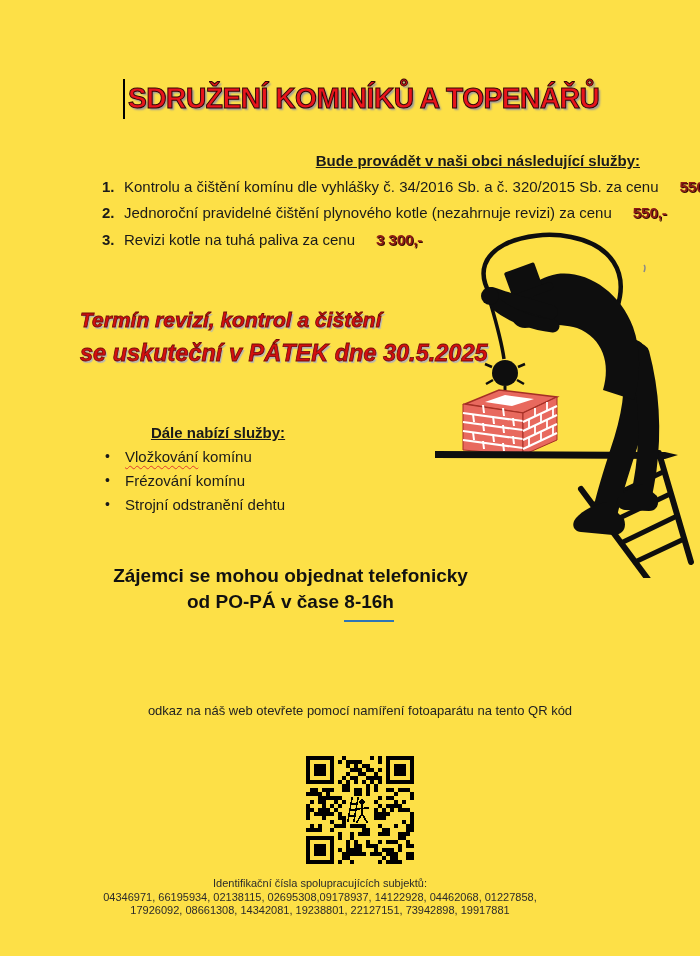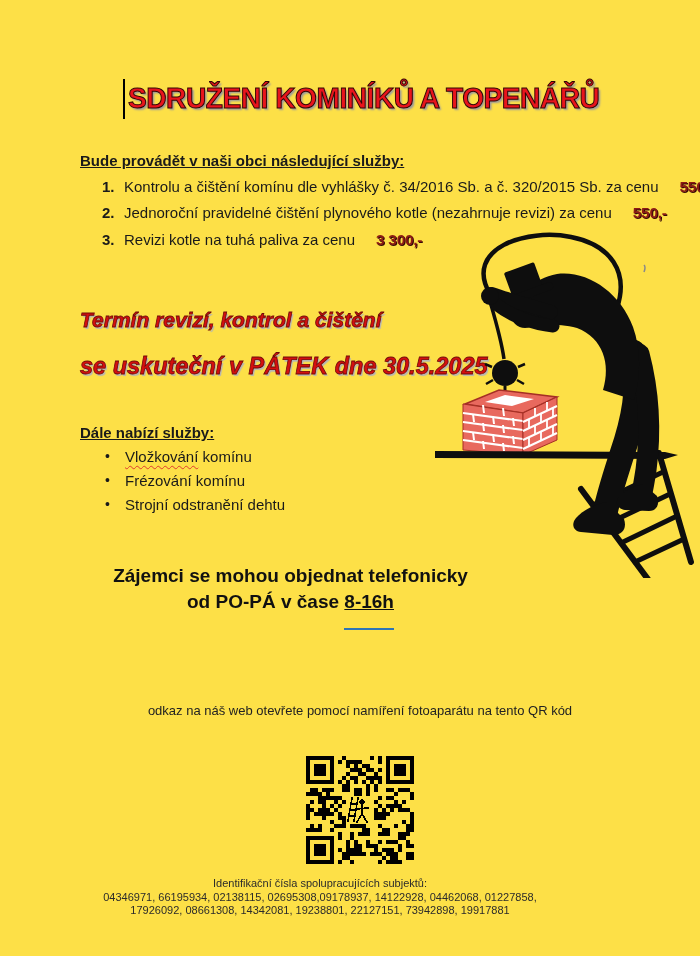--- a/index.html
+++ b/index.html
@@ -11,45 +11,45 @@
 
   
   .title{position:absolute;left:128px;top:82px;white-space:nowrap;
          font-size:29px;font-weight:bold;letter-spacing:-.5px;
          color:#e8141c;-webkit-text-stroke:1px #2e0505;
          text-shadow:2px 2px 2px #9a9a9a;
          transform:scaleX(.97);transform-origin:left top;}
 
   
   .services{position:absolute;left:80px;top:152px;width:560px;font-size:15px;}
-  .sec-head{font-weight:bold;text-decoration:underline;font-size:15px;}
+  .sec-head{font-weight:bold;text-decoration:underline;font-size:15px;text-align:right;}
   .svc-row{display:flex;margin-top:8.5px;white-space:nowrap;}
   .svc-num{font-weight:bold;margin-left:22px;width:22px;flex:none;}
   .svc-price{font-weight:bold;color:#8c1b15;margin-left:21px;font-size:15.5px;
              text-shadow:1px 1px 0 #350906;letter-spacing:-.3px;}
 
   
   .notice{position:absolute;left:80px;top:308px;font-style:italic;font-weight:bold;
           color:#d40f0f;-webkit-text-stroke:.8px #6d0a0a;
           text-shadow:1.5px 1.5px 1px #b5b5b5;white-space:nowrap;}
   .notice-l1{font-size:21px;}
-  .notice-l2{font-size:23.5px;margin-top:21px;}
+  .notice-l2{font-size:23.5px;margin-top:8px;}
 
   
   .additional{position:absolute;left:80px;top:424px;font-size:15px;}
   .bullet-row{display:flex;margin-top:7px;}
   .bullet{margin-left:25px;width:20px;flex:none;font-size:14px;}
   .squiggle{text-decoration:underline wavy 1px #e03a2f;text-underline-offset:3px;}
 
   
   .contact{position:absolute;top:565px;left:0;width:557px;text-align:center;
            padding-left:24px;box-sizing:border-box;}
   .c-l1,.c-l2{font-size:19px;font-weight:bold;color:#111;}
   .c-l2{margin-top:4px;}
-  .hours{text-decoration:underline;border-bottom:2px solid #2e75b5;padding-bottom:16px;}
+  .hours{border-bottom:2px solid #2e75b5;padding-bottom:8px;}
   .phone-row{margin-top:8px;}
   .phone-label{font-size:20px;font-weight:bold;color:#111;}
   .phone-number{font-size:48px;font-weight:bold;letter-spacing:1px;color:#e0251d;
                 -webkit-text-stroke:1.5px #7a100c;text-shadow:2px 3px 2px #b9b9b9;}
 
   
   .qr-caption{position:absolute;top:703px;left:0;width:700px;text-align:center;
               padding-left:20px;box-sizing:border-box;font-size:13px;color:#222;}
   .qr-box{position:absolute;left:306px;top:756px;width:108px;height:110px;}
 

